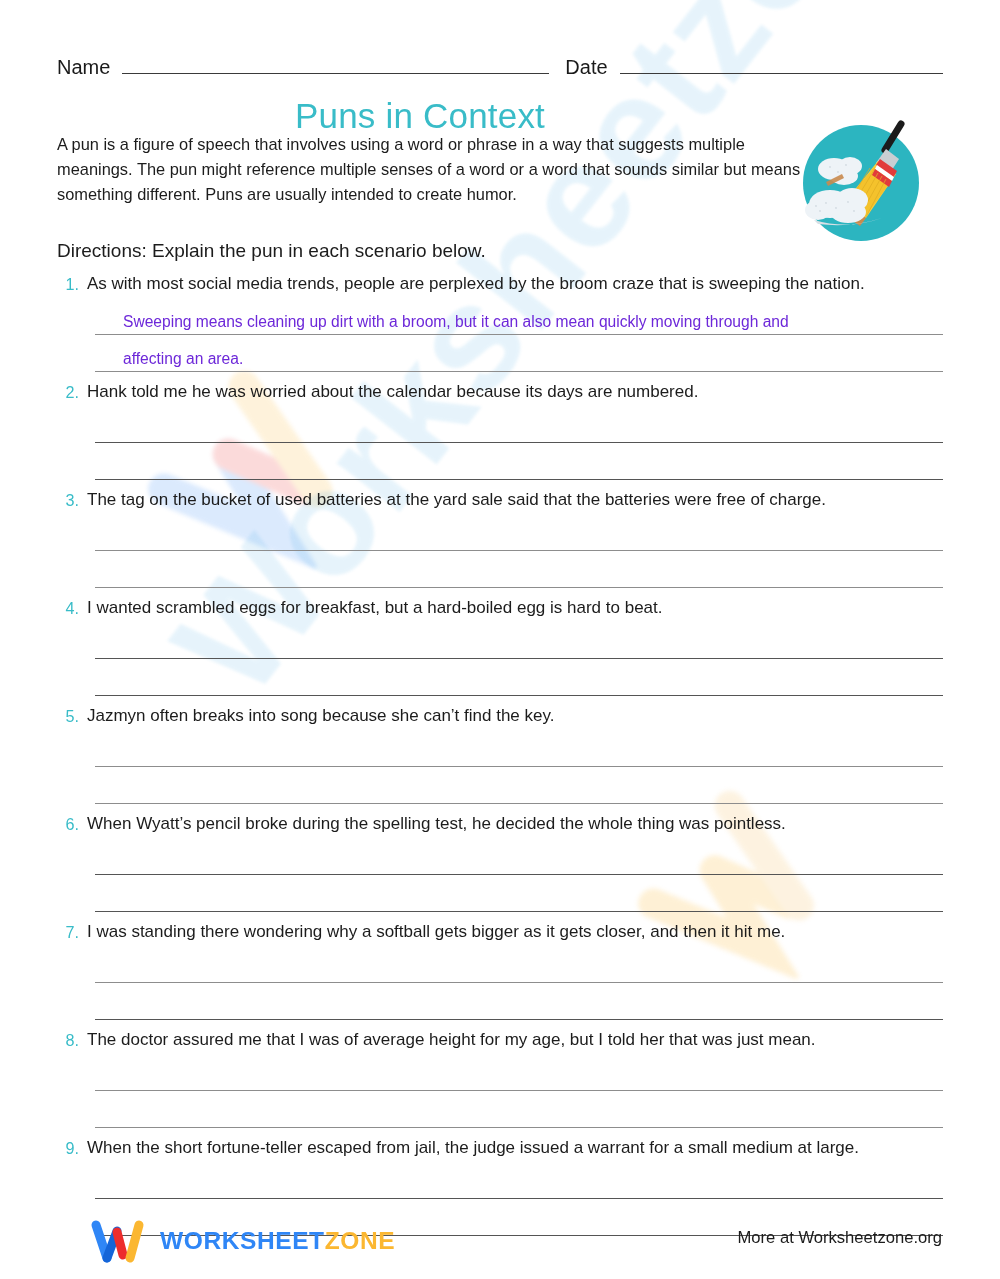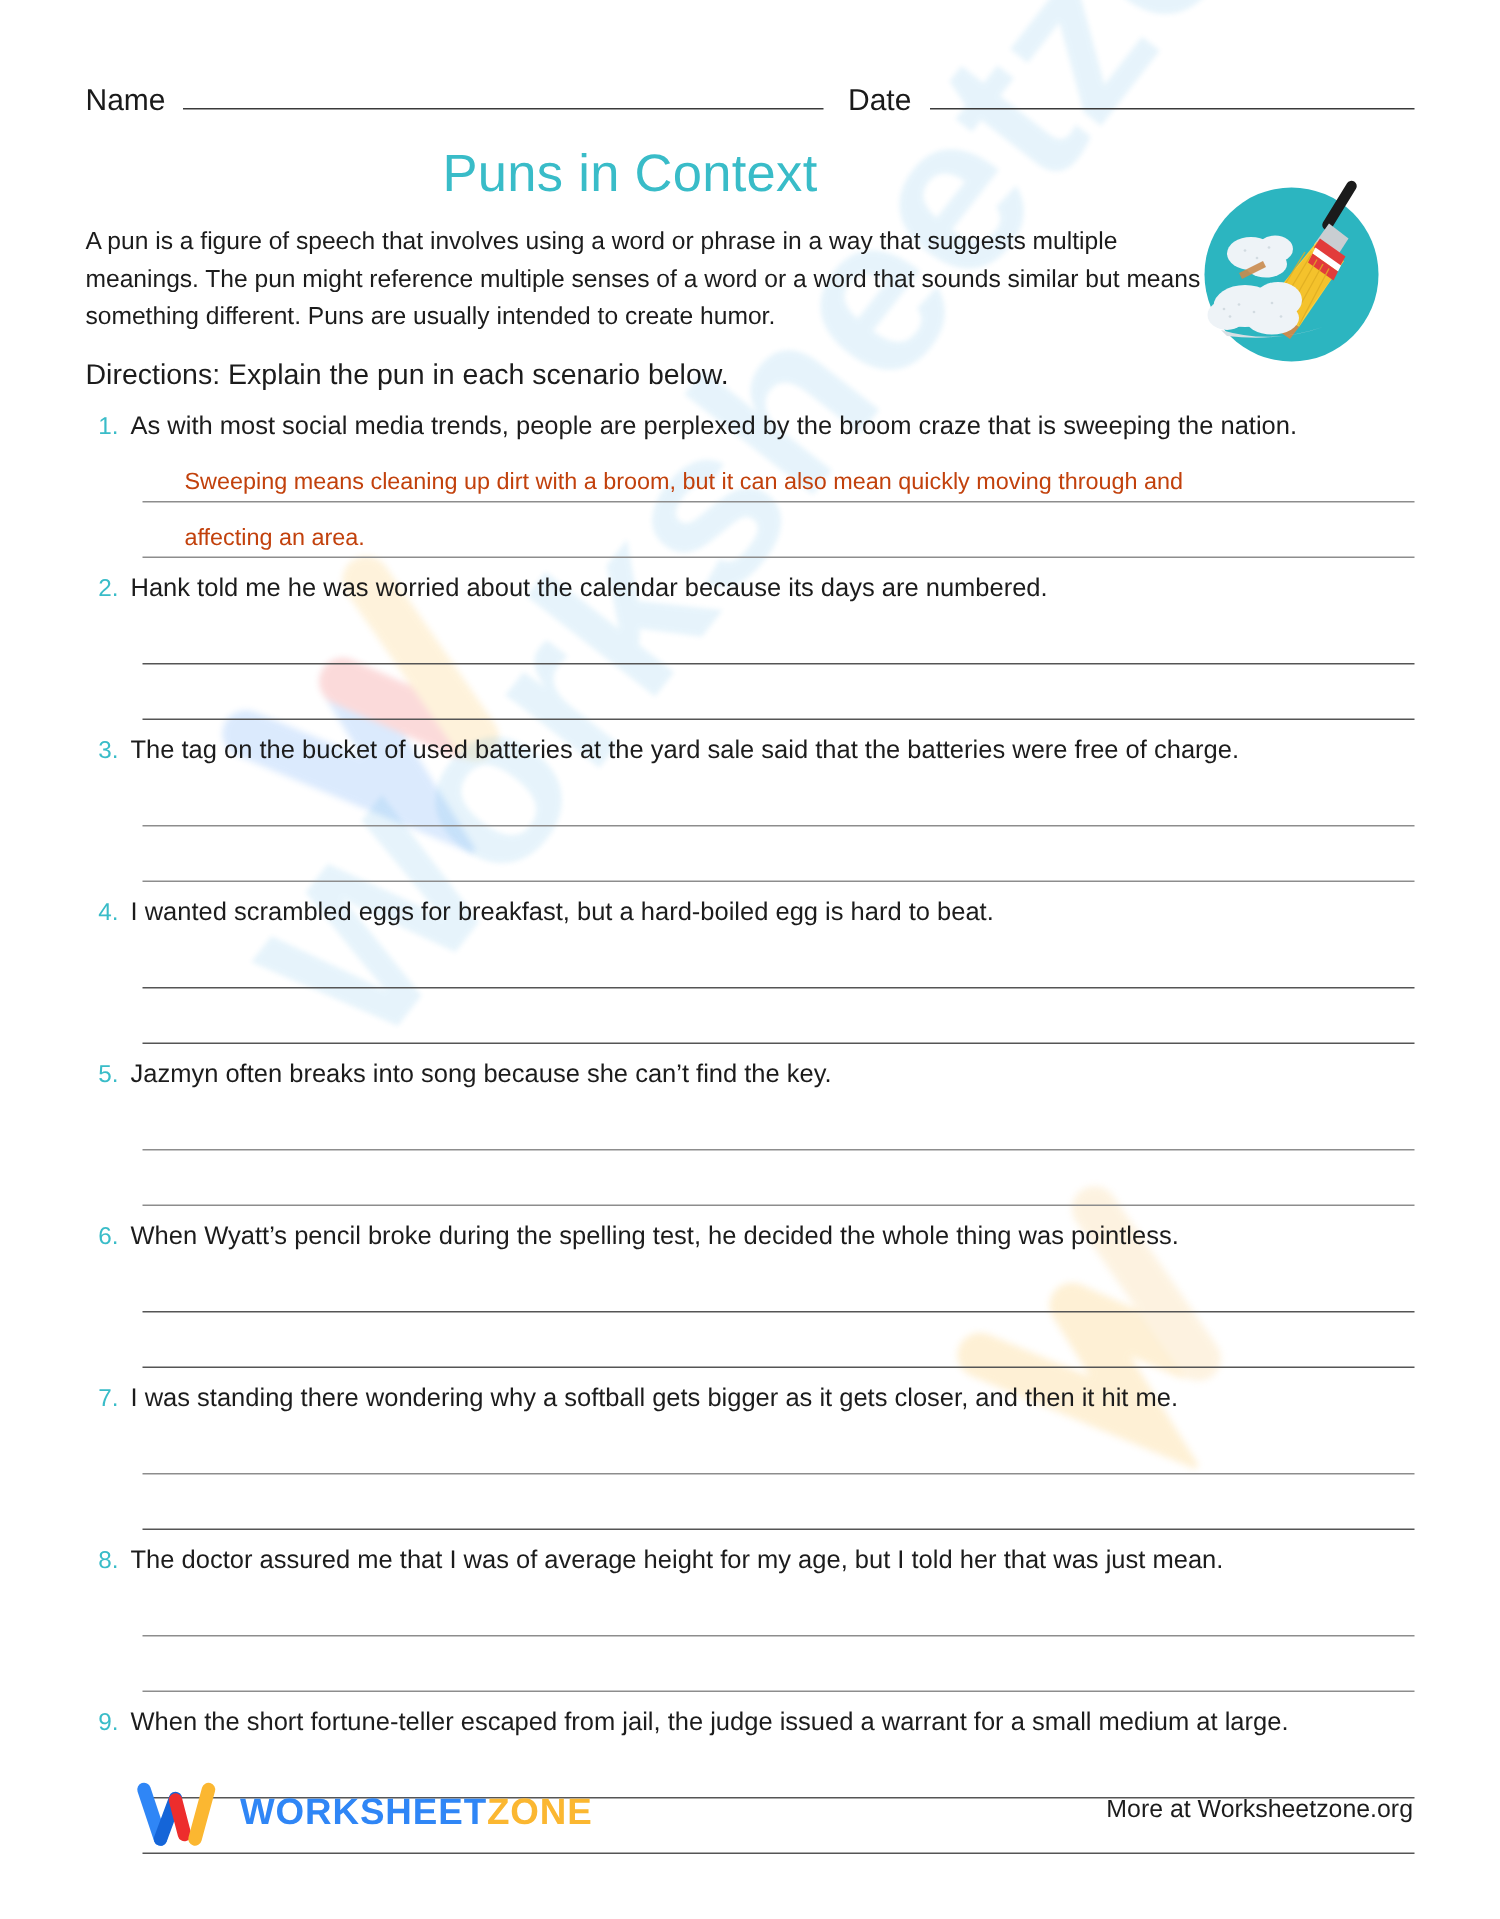--- a/index.html
+++ b/index.html
@@ -96,21 +96,21 @@
     font-weight: 400;
     color: #39bcc8;
     letter-spacing: 0.2px;
     z-index: 2;
   }
 
   
   .intro {
     position: absolute;
     left: 57px;
-    top: 149px;
+    top: 132px;
     width: 755px;
     font-size: 16.4px;
     line-height: 25px;
     color: #1c1c1c;
     z-index: 2;
   }
   .directions {
     position: absolute;
     left: 57px;
     top: 240px;
@@ -167,29 +167,29 @@
     height: 37px;
     border-bottom: 1.3px solid #555;
     position: relative;
   }
   .ans-line.light { border-bottom-color: #8d8d8d; }
   .ans-line .ans-text {
     position: absolute;
     left: 28px;
     bottom: 3px;
     font-size: 15.6px;
-    color: #c2410c;
+    color: #6d28d9;
     white-space: nowrap;
   }
 
   
   .footer {
     position: absolute;
     left: 0;
-    bottom: 40px;
+    bottom: 8px;
     width: 1000px;
     height: 54px;
     z-index: 4;
   }
   .logo-wrap {
     position: absolute;
     left: 88px;
     top: 0;
     display: flex;
     align-items: center;

